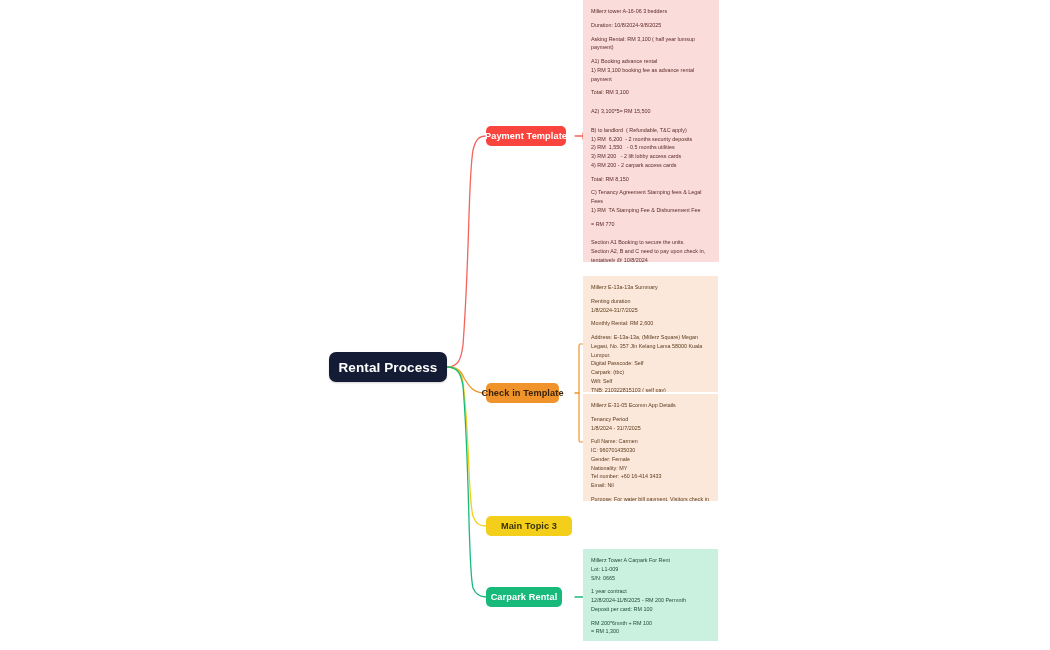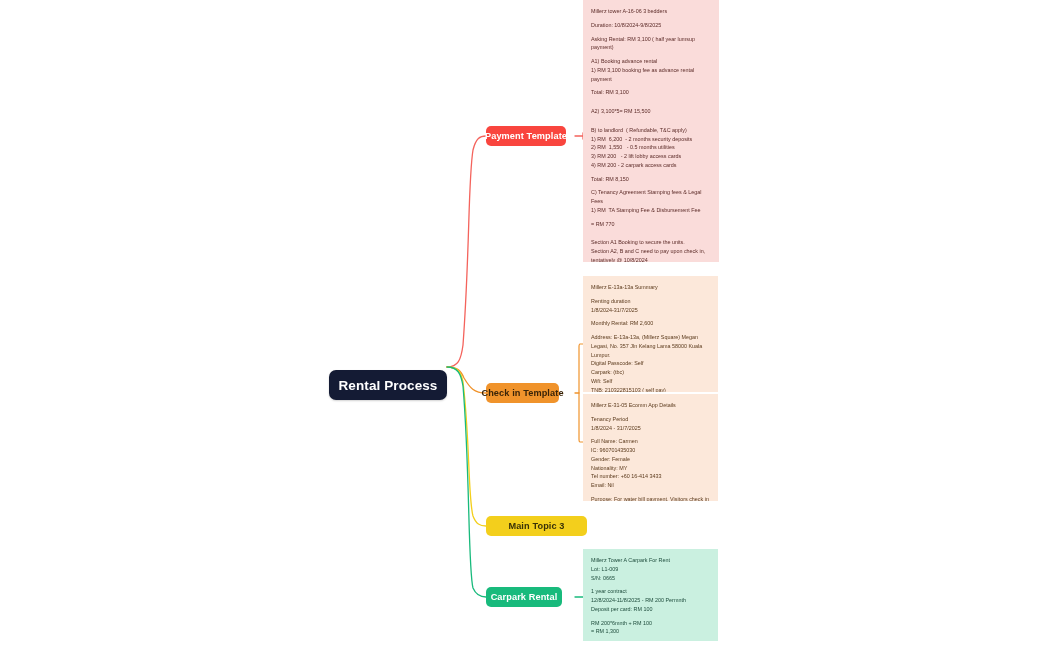--- a/index.html
+++ b/index.html
@@ -67,21 +67,21 @@
     white-space: nowrap;
     letter-spacing: 0.1px;
   }
 
   #node-payment    { left: 486px; top: 126px; width: 80px; background:#f9453e; }
   #node-payment .branch-label    { color:#ffffff; }
 
   #node-checkin    { left: 486px; top: 383px; width: 73px; background:#f0932b; }
   #node-checkin .branch-label    { color:#3a2408; }
 
-  #node-maintopic3 { left: 486px; top: 516px; width: 101px; background:#f3cf1c; }
+  #node-maintopic3 { left: 486px; top: 516px; width: 86px; background:#f3cf1c; }
   #node-maintopic3 .branch-label { color:#3a3208; }
 
   #node-carpark    { left: 486px; top: 587px; width: 76px; background:#18ba7c; }
   #node-carpark .branch-label    { color:#ffffff; }
 
   
   .panel {
     position: absolute;
     box-sizing: border-box;
     padding: 7px 7px 7px 8px;
@@ -130,21 +130,21 @@
 
     <path d="M575,393 L579,393" fill="none" stroke="#f0932b" stroke-width="1.3" stroke-linecap="round"></path>
     <path d="M583,344 L580,344 C579,344 579,345 579,347 L579,439 C579,441 579,442 580,442 L583,442" fill="none" stroke="#f0932b" stroke-width="1.2" stroke-linecap="round"></path>
 
     <path d="M447,367 C458,367 461,372 463,382 C470,440 468,498 473,516 C476,524 480,526 486,526" fill="none" stroke="#f3cf1c" stroke-width="1.3" stroke-linecap="round"></path>
 
     <path d="M447,367 C458,367 461,374 463,386 C470,470 468,570 473,588 C476,595 480,597 486,597" fill="none" stroke="#18ba7c" stroke-width="1.3" stroke-linecap="round"></path>
     <path d="M575,597 L583,597" fill="none" stroke="#18ba7c" stroke-width="1.3" stroke-linecap="round"></path>
   </svg>
 
-  <div class="root-node" style="background: rgb(20, 27, 52); margin-top: 18px;">
+  <div class="root-node" style="background: rgb(20, 27, 52);">
     <span class="root-label">Rental Process</span>
   </div>
 
   <div class="branch-node" id="node-payment" style="background: rgb(249, 69, 62);">
     <span class="branch-label">Payment Template</span>
   </div>
 
   <div class="branch-node" id="node-checkin" style="background: rgb(240, 147, 43);">
     <span class="branch-label">Check in Template</span>
   </div>

